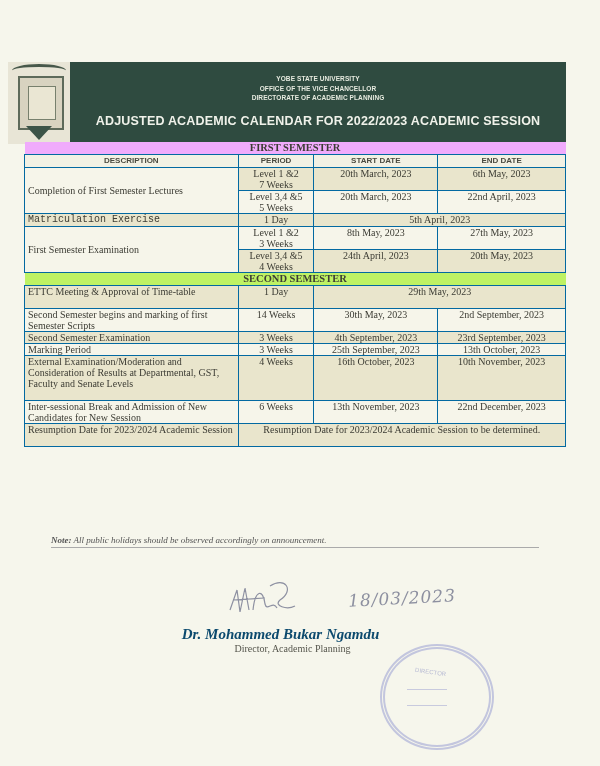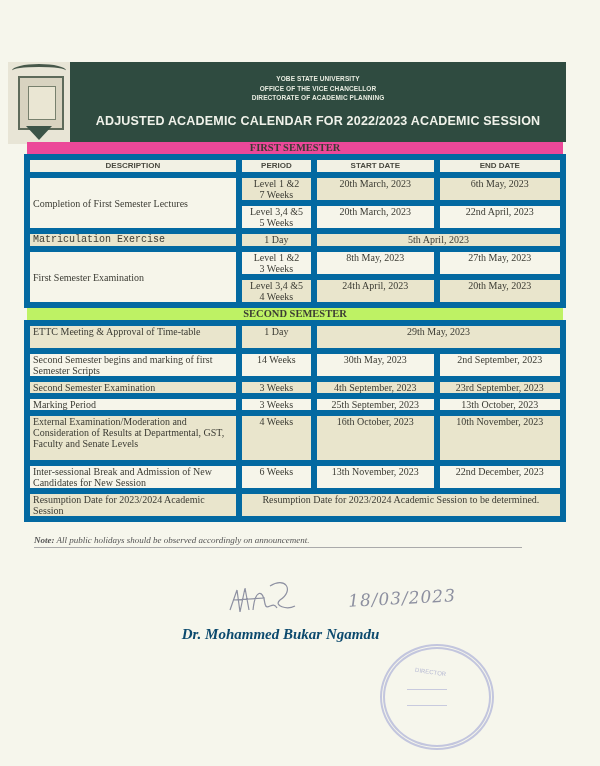--- a/index.html
+++ b/index.html
@@ -7,27 +7,27 @@
   .page { position:absolute; left:0; top:0; width:600px; height:766px; background:#f6f6ec;padding-left:11px; }
   .banner { position:absolute; left:8px; top:62px; width:558px; height:80px; background:#2f4b40; }
   .crest { position:absolute; left:8px; top:62px; width:62px; height:82px; background:#e8e5d6; }
   .crest .shield { position:absolute; left:10px; top:14px; width:42px; height:50px; background:#d8d3c0; border:2px solid #5d6a5a; }
   .crest .inner { position:absolute; left:8px; top:8px; width:26px; height:32px; background:#eae6d3; border:1px solid #77806d; }
   .crest .base { position:absolute; left:18px; top:64px; width:26px; height:14px; background:#3c5448; clip-path:polygon(0 0,100% 0,50% 100%); }
   .crest .top { position:absolute; left:4px; top:2px; width:54px; height:10px; border-top:3px solid #47584a; border-radius:50% 50% 0 0; }
   .hdr-lines { position:absolute; left:70px; top:74px; width:496px; text-align:center; color:#e6eadf; font-family:"Liberation Sans", sans-serif; font-size:6.5px; font-weight:bold; line-height:9.5px; letter-spacing:0.1px; }
   .hdr-title { position:absolute; left:70px; top:114px; width:496px; text-align:center; color:#f0f2ea; font-family:"Liberation Sans", sans-serif; font-size:12.5px; font-weight:bold; letter-spacing:0.2px; }
   table { position:absolute; left:24px; top:142px; width:542px; border-collapse:collapse; font-size:10px; }
-  td { border:6px solid #0369a1; padding:0 3px; vertical-align:top; line-height:11px; }
-  .semhdr td { text-align:center; font-weight:bold; font-size:10.5px; border:none; background:#ec4899; height:12px; line-height:12px; }
+  td { border:1px solid #0369a1; padding:0 3px; vertical-align:top; line-height:11px; }
+  .semhdr td { text-align:center; font-weight:bold; font-size:10.5px; border:none; background:#f0abfc; height:12px; line-height:12px; }
   .colhdr td { text-align:center; font-family:"Liberation Sans", sans-serif; font-weight:bold; font-size:8px; background:#f2f1e4; height:12px; line-height:12px; color:#4a4a40; }
   .c { text-align:center; }
   .sh { background:#e9e5cc; }
   .wh { background:#f6f5ea; }
-  .note { position:absolute; left:34px; top:535px; font-size:9px; font-style:italic; color:#555; border-bottom:1px solid #aaa; width:488px; padding-bottom:2px; }
+  .note { position:absolute; left:51px; top:535px; font-size:9px; font-style:italic; color:#555; border-bottom:1px solid #aaa; width:488px; padding-bottom:2px; }
   .note b { font-style:italic; }
   .sig { position:absolute; left:225px; top:580px; width:100px; height:40px; }
   .sigdate { position:absolute; left:348px; top:588px; font-family:"DejaVu Serif", serif; font-style:italic; font-size:17px; color:#8d90a0; letter-spacing:1px; transform:rotate(-3deg); }
   .signame { position:absolute; left:158px; top:626px; width:245px; text-align:center; font-weight:bold; font-style:italic; font-size:15px; color:#0c4a6e; }
   .sigtitle { position:absolute; left:170px; top:643px; width:245px; text-align:center; font-size:10px; color:#55554c; }
   .stamp { position:absolute; left:380px; top:644px; width:104px; height:96px; border-radius:50%; border:5px double #c3c6de; }
   .stamp-label { position:absolute; left:30px; top:20px; font-family:"Liberation Sans", sans-serif; font-size:6px; color:#b8bbd4; transform:rotate(8deg); }
   .stamp-line1 { position:absolute; left:22px; top:40px; width:40px; border-top:1px solid #c8cade; }
   .stamp-line2 { position:absolute; left:22px; top:56px; width:40px; border-top:1px solid #c8cade; }
 </style>
@@ -164,19 +164,20 @@
   </tbody>
     </table>
 
   <div class="note"><b>Note:</b><span> All public holidays should be observed accordingly on announcement.</span></div>
 
   <svg class="sig" viewBox="0 0 100 40">
     <path d="M5 30 L12 10 L15 32 L20 8 L24 30 M8 20 L40 18 M28 30 C30 10 38 8 40 24 C42 32 48 20 52 28 M45 6 C60 -4 70 10 55 20 C48 26 62 30 70 26" fill="none" stroke="#8e91a2" stroke-width="1.2"></path>
   </svg>
   <div class="sigdate">18/03/2023</div>
   <div class="signame">Dr. Mohammed Bukar Ngamdu</div>
+  <div class="sigtitle">Director, Academic Planning</div>
 
   <div class="stamp">
     <div class="stamp-label">DIRECTOR</div>
     <div class="stamp-line1"></div>
     <div class="stamp-line2"></div>
   </div>
 </div>
 
 </body></html>

